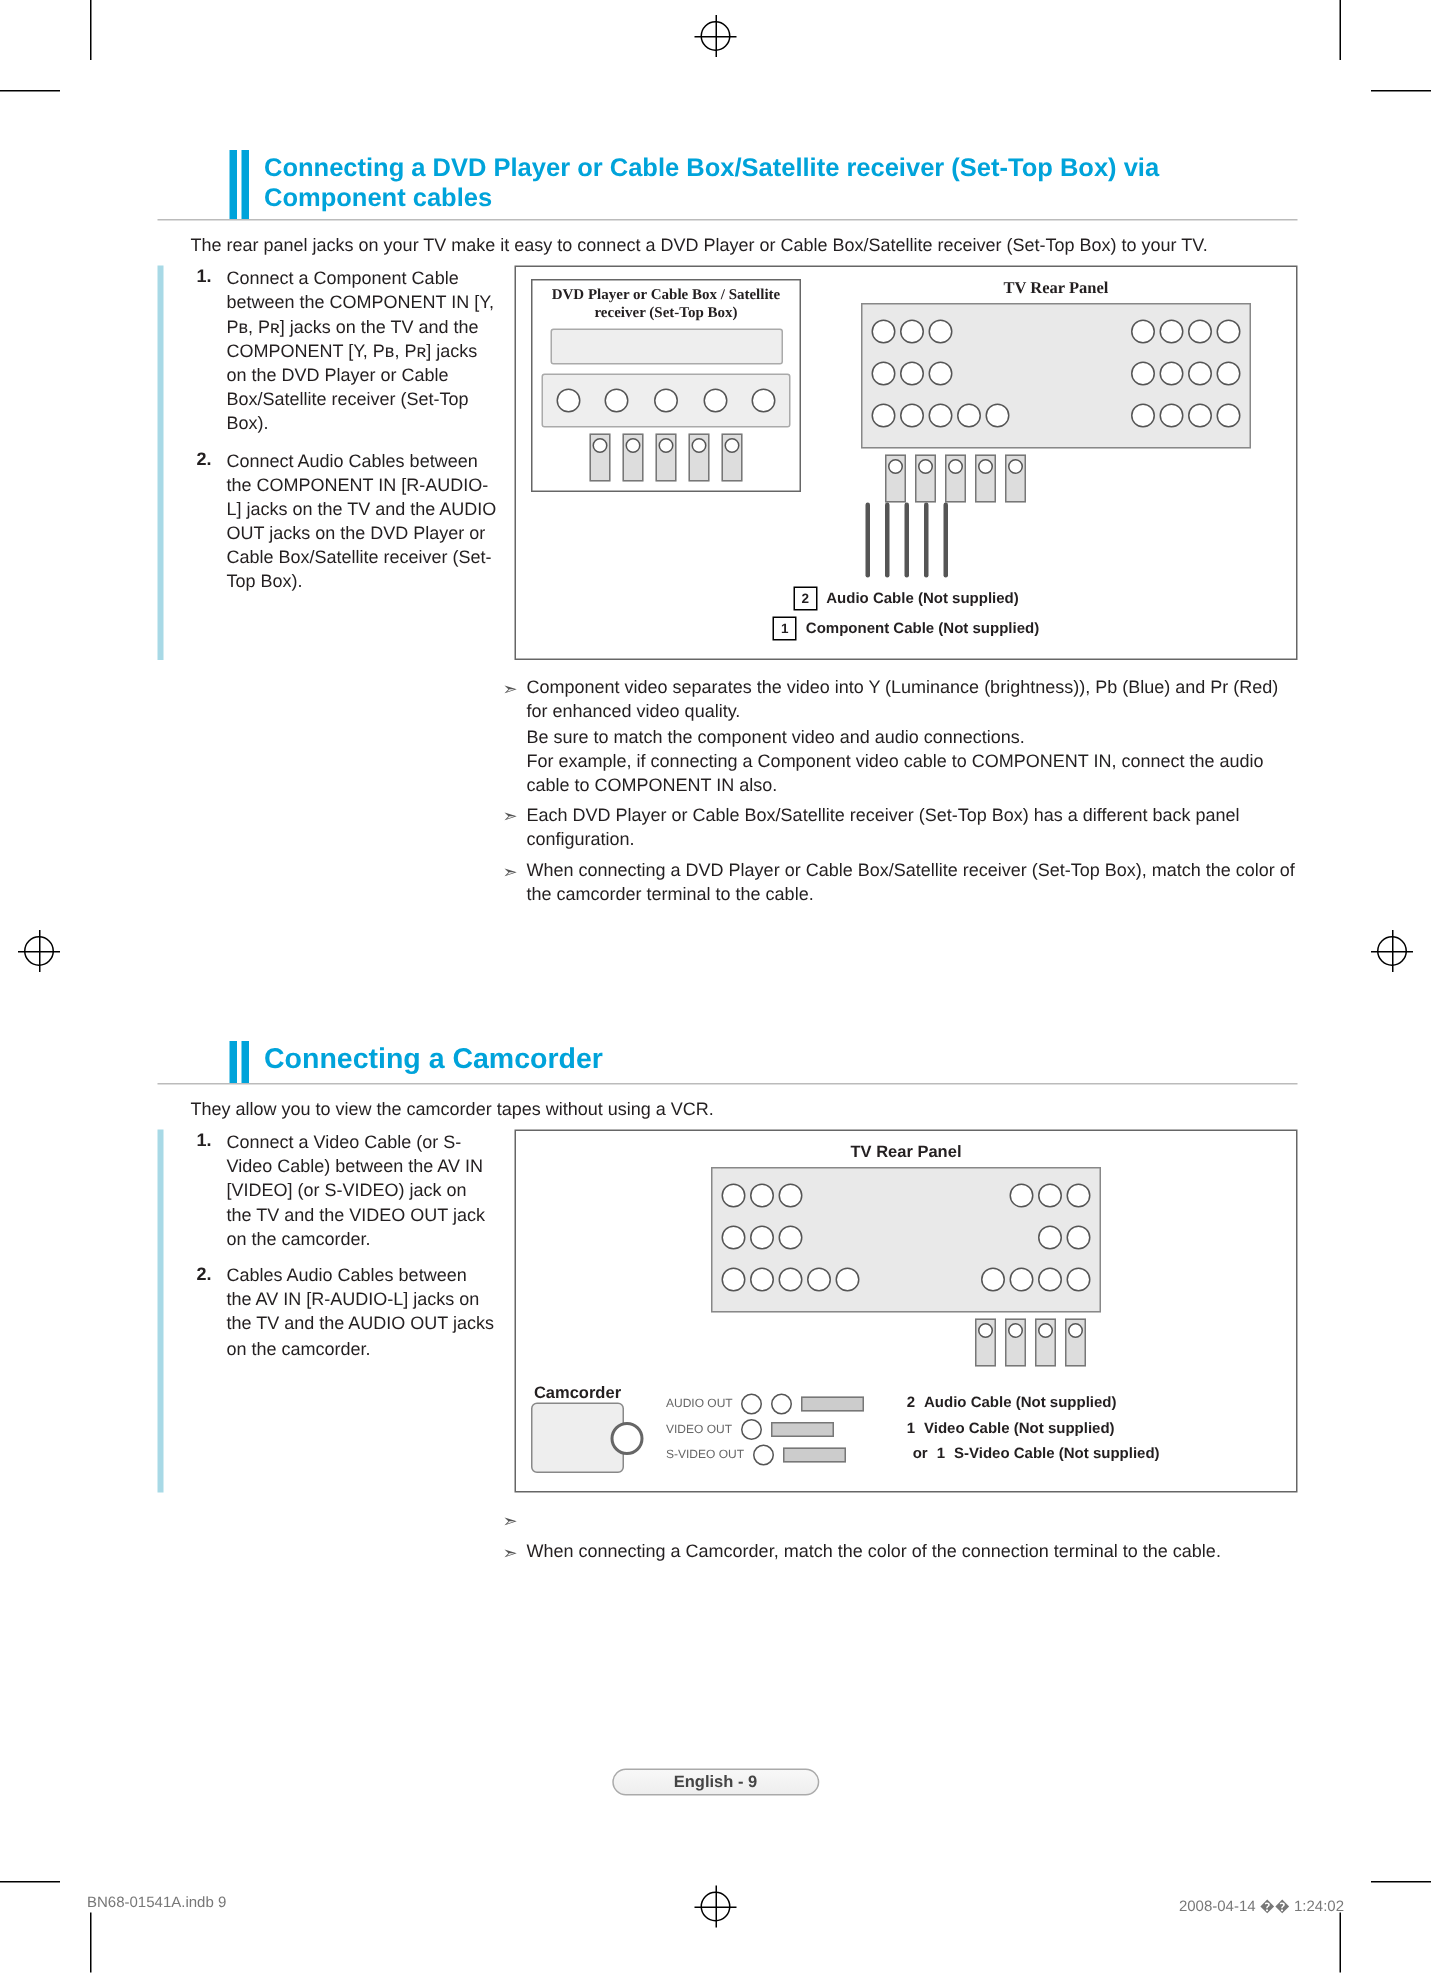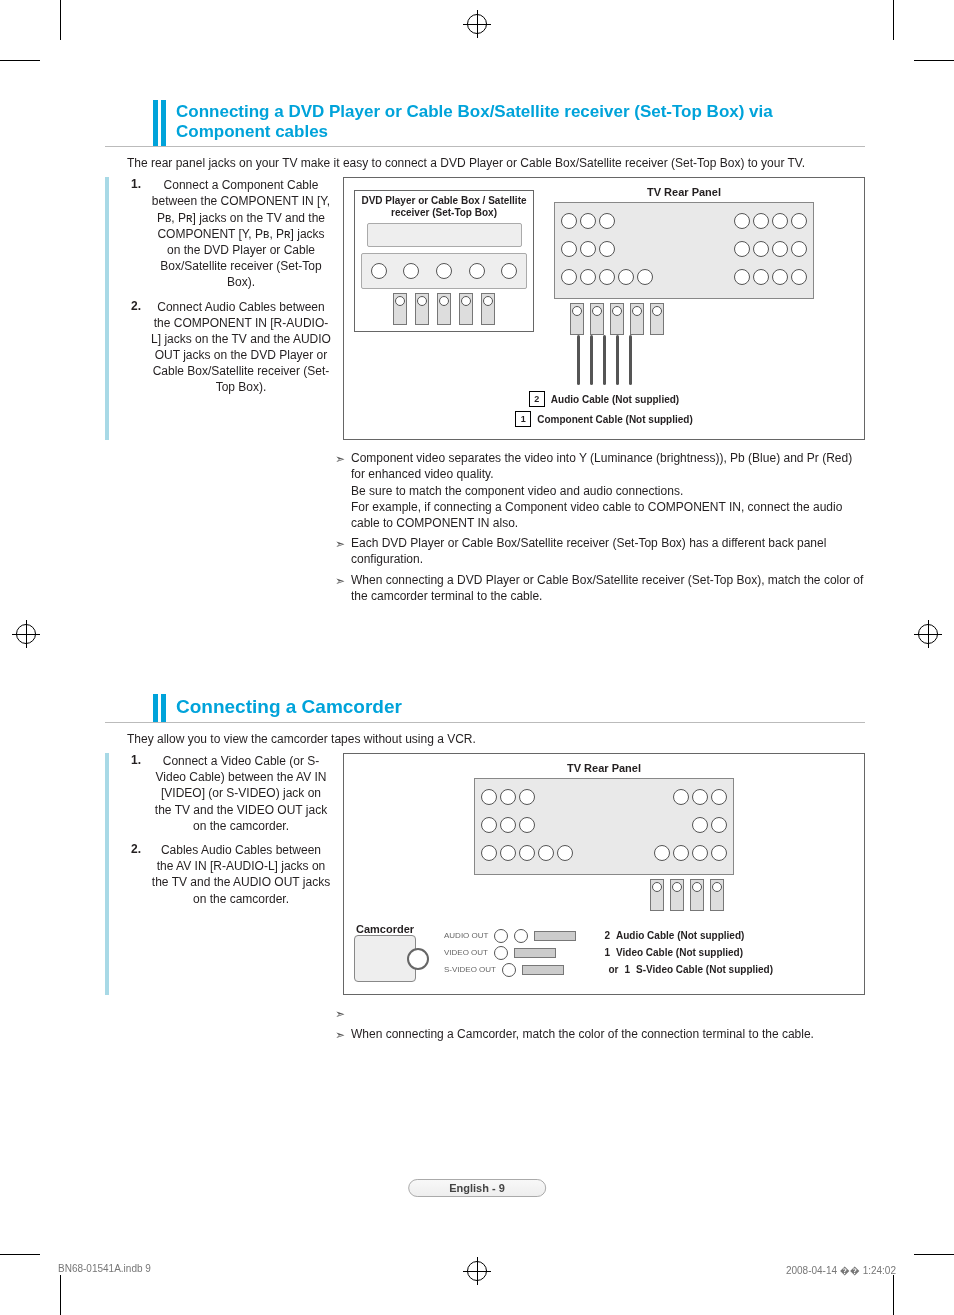--- a/index.html
+++ b/index.html
@@ -83,21 +83,20 @@
     display: flex;
     margin-bottom: 8px;
   }
   .ol-steps .num {
     font-weight: bold;
     width: 20px;
     flex: 0 0 20px;
   }
   .ol-steps .txt {
     line-height: 1.35;
-    text-align: center;
   }
 
   .diagram {
     flex: 1;
     border: 1px solid #666;
     padding: 8px 10px 12px 10px;
     position: relative;
     box-sizing: border-box;
   }
   .diagram .panel-title {
@@ -289,21 +288,21 @@
           <div class="num">1.</div>
           <div class="txt">Connect a Component Cable between the COMPONENT IN [Y, Pʙ, Pʀ] jacks on the TV and the COMPONENT [Y, Pʙ, Pʀ]  jacks on the DVD Player or Cable Box/Satellite receiver (Set-Top Box).</div>
         </div>
         <div class="step">
           <div class="num">2.</div>
           <div class="txt">Connect Audio Cables between the COMPONENT IN [R-AUDIO-L] jacks on the TV and the AUDIO OUT jacks on the DVD Player or Cable Box/Satellite receiver (Set-Top Box).</div>
         </div>
       </div>
 
       <div class="diagram">
-        <div style="display:flex; align-items:center; ">
+        <div style="display:flex; align-items:flex-start; gap:20px;font-family:Liberation Serif, serif;">
           <div class="source-box">
             <div class="lbl">DVD Player or Cable Box / Satellite receiver (Set-Top Box)</div>
             <div class="mini-fig" style="height:22px; width:90%; margin:0 auto 6px;"></div>
             <div class="mini-fig" style="height:34px; width:96%; margin:0 auto; display:flex; justify-content:space-around; align-items:center;">
               <span class="jack"><span class="dot"></span></span>
                 <span class="jack"><span class="dot"></span></span>
                 <span class="jack"><span class="dot"></span></span>
                 <span class="jack"><span class="dot"></span></span>
                 <span class="jack"><span class="dot"></span></span>
             </div>

